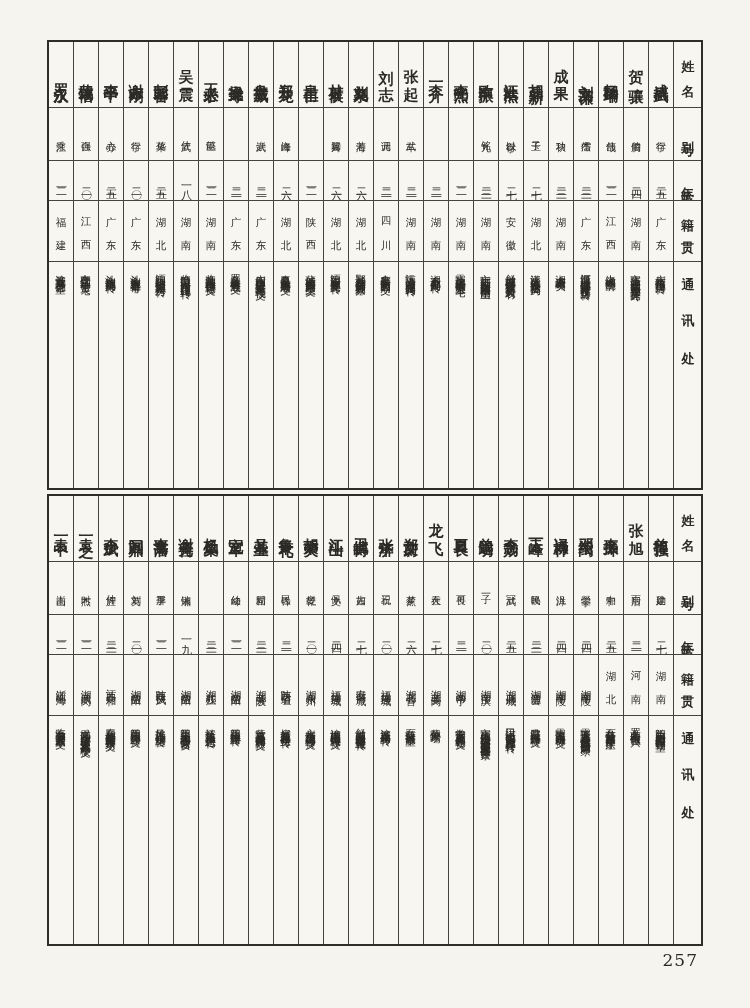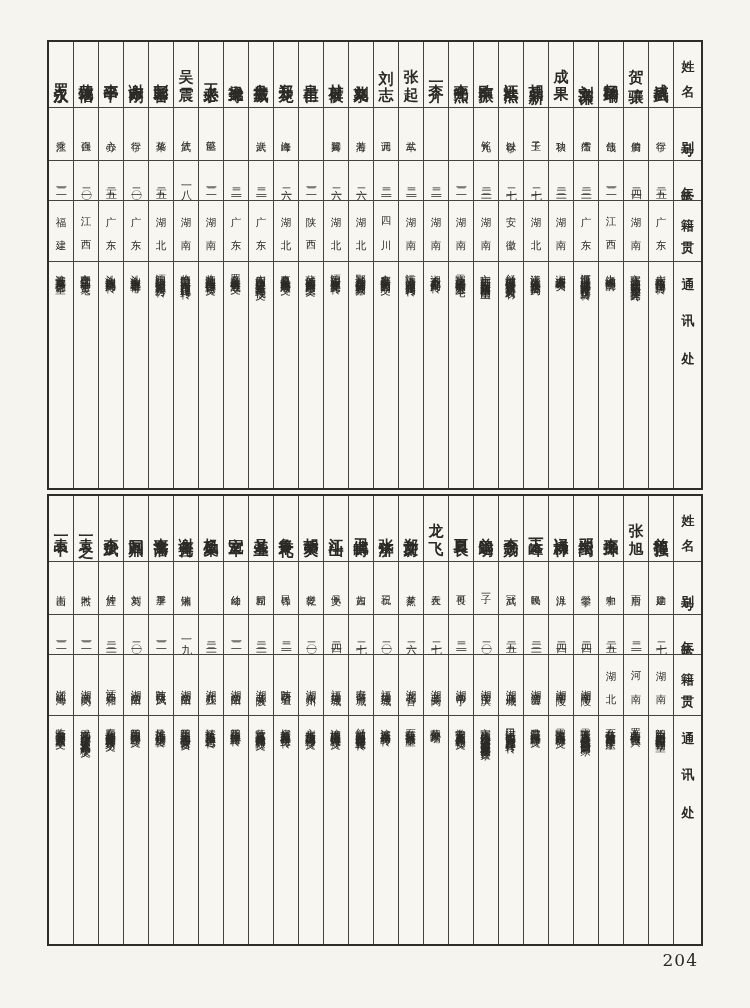--- a/index.html
+++ b/index.html
@@ -994,15 +994,15 @@
         </div>
     <div class="cell native">
           <span class="vtext">浙江临海</span>
         </div>
     <div class="cell address">
           <span class="vtext">临海东乡邵家渡袁鼎萃交</span>
         </div>
   </div>
 </div>
 
-  <div class="page-number">204</div>
+  <div class="page-number">257</div>
 
 </div>
 
 </body></html>

